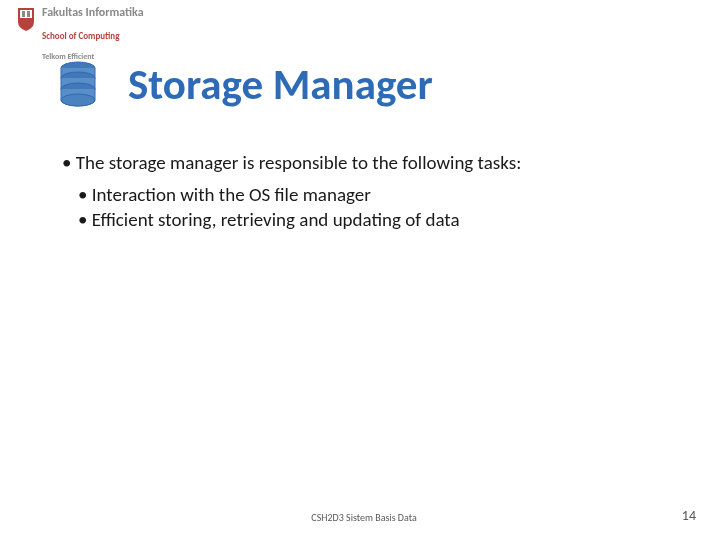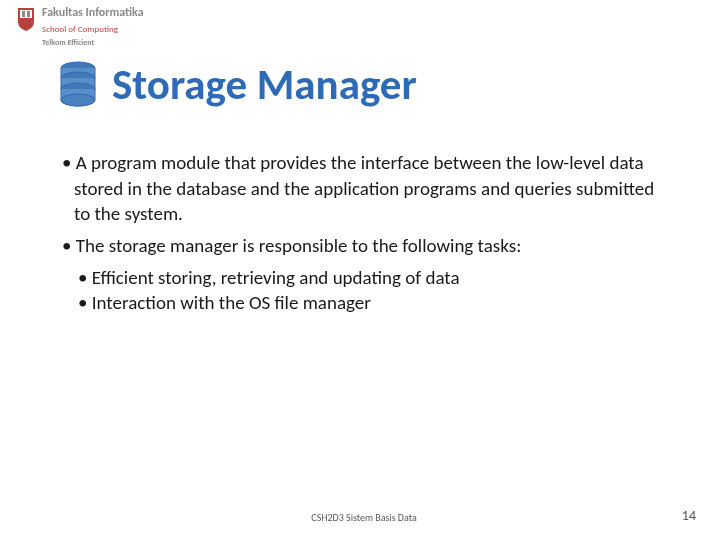--- a/index.html
+++ b/index.html
@@ -20,33 +20,33 @@
     gap: 6px;
   }
   .shield {
     width: 20px;
     height: 26px;
     position: relative;
   }
   .logo-text {
     display: flex;
     flex-direction: column;
-    gap: 5px;
+    gap: 12px;
     line-height: 1.05;
   }
   .logo-line1 { font-size: 12px; font-weight: 700; color: #8a8a8a; }
-  .logo-line2 { font-size: 9px; font-weight: 400; color: #b7423c; }
+  .logo-line2 { font-size: 9px; font-weight: 700; color: #b7423c; }
   .logo-line3 { font-size: 8px; font-weight: 600; color: #8a8a8a; }
   .title-row {
     position: absolute;
     top: 58px;
     left: 58px;
     display: flex;
     align-items: center;
-    gap: 14px;
+    gap: 30px;
   }
   .db-icon {
     width: 40px;
     height: 48px;
   }
   .title-text {
     font-size: 43px;
     font-weight: 700;
     color: #2e6bb6;
   }
@@ -113,20 +113,19 @@
       <path d="M3 17 V28 A17 6 0 0 0 37 28 V17" fill="#5a8ec8" stroke="#2e6bb6" stroke-width="1"></path>
       <ellipse cx="20" cy="28" rx="17" ry="6" fill="#4078b8" stroke="#2e6bb6" stroke-width="1"></ellipse>
       <path d="M3 28 V39 A17 6 0 0 0 37 39 V28" fill="#5a8ec8" stroke="#2e6bb6" stroke-width="1"></path>
       <ellipse cx="20" cy="39" rx="17" ry="6" fill="#4a82c0" stroke="#2e6bb6" stroke-width="1"></ellipse>
     </svg>
   </div>
   <div class="title-text">Storage Manager</div>
 </div>
 
 <div class="content">
-  <div class="bullet-l1">• A program module that provides the interface between the low-level data stored in the database and the application programs and queries submitted to the system.</div>
   <div class="bullet-l1">• The storage manager is responsible to the following tasks:</div>
+  <div class="bullet-l2">• Interaction with the OS file manager</div>
   <div class="bullet-l2">• Efficient storing, retrieving and updating of data</div>
-  <div class="bullet-l2">• Interaction with the OS file manager</div>
 </div>
 
 <div class="footer-center">CSH2D3 Sistem Basis Data</div>
 <div class="footer-right">14</div>
 
 </body></html>

